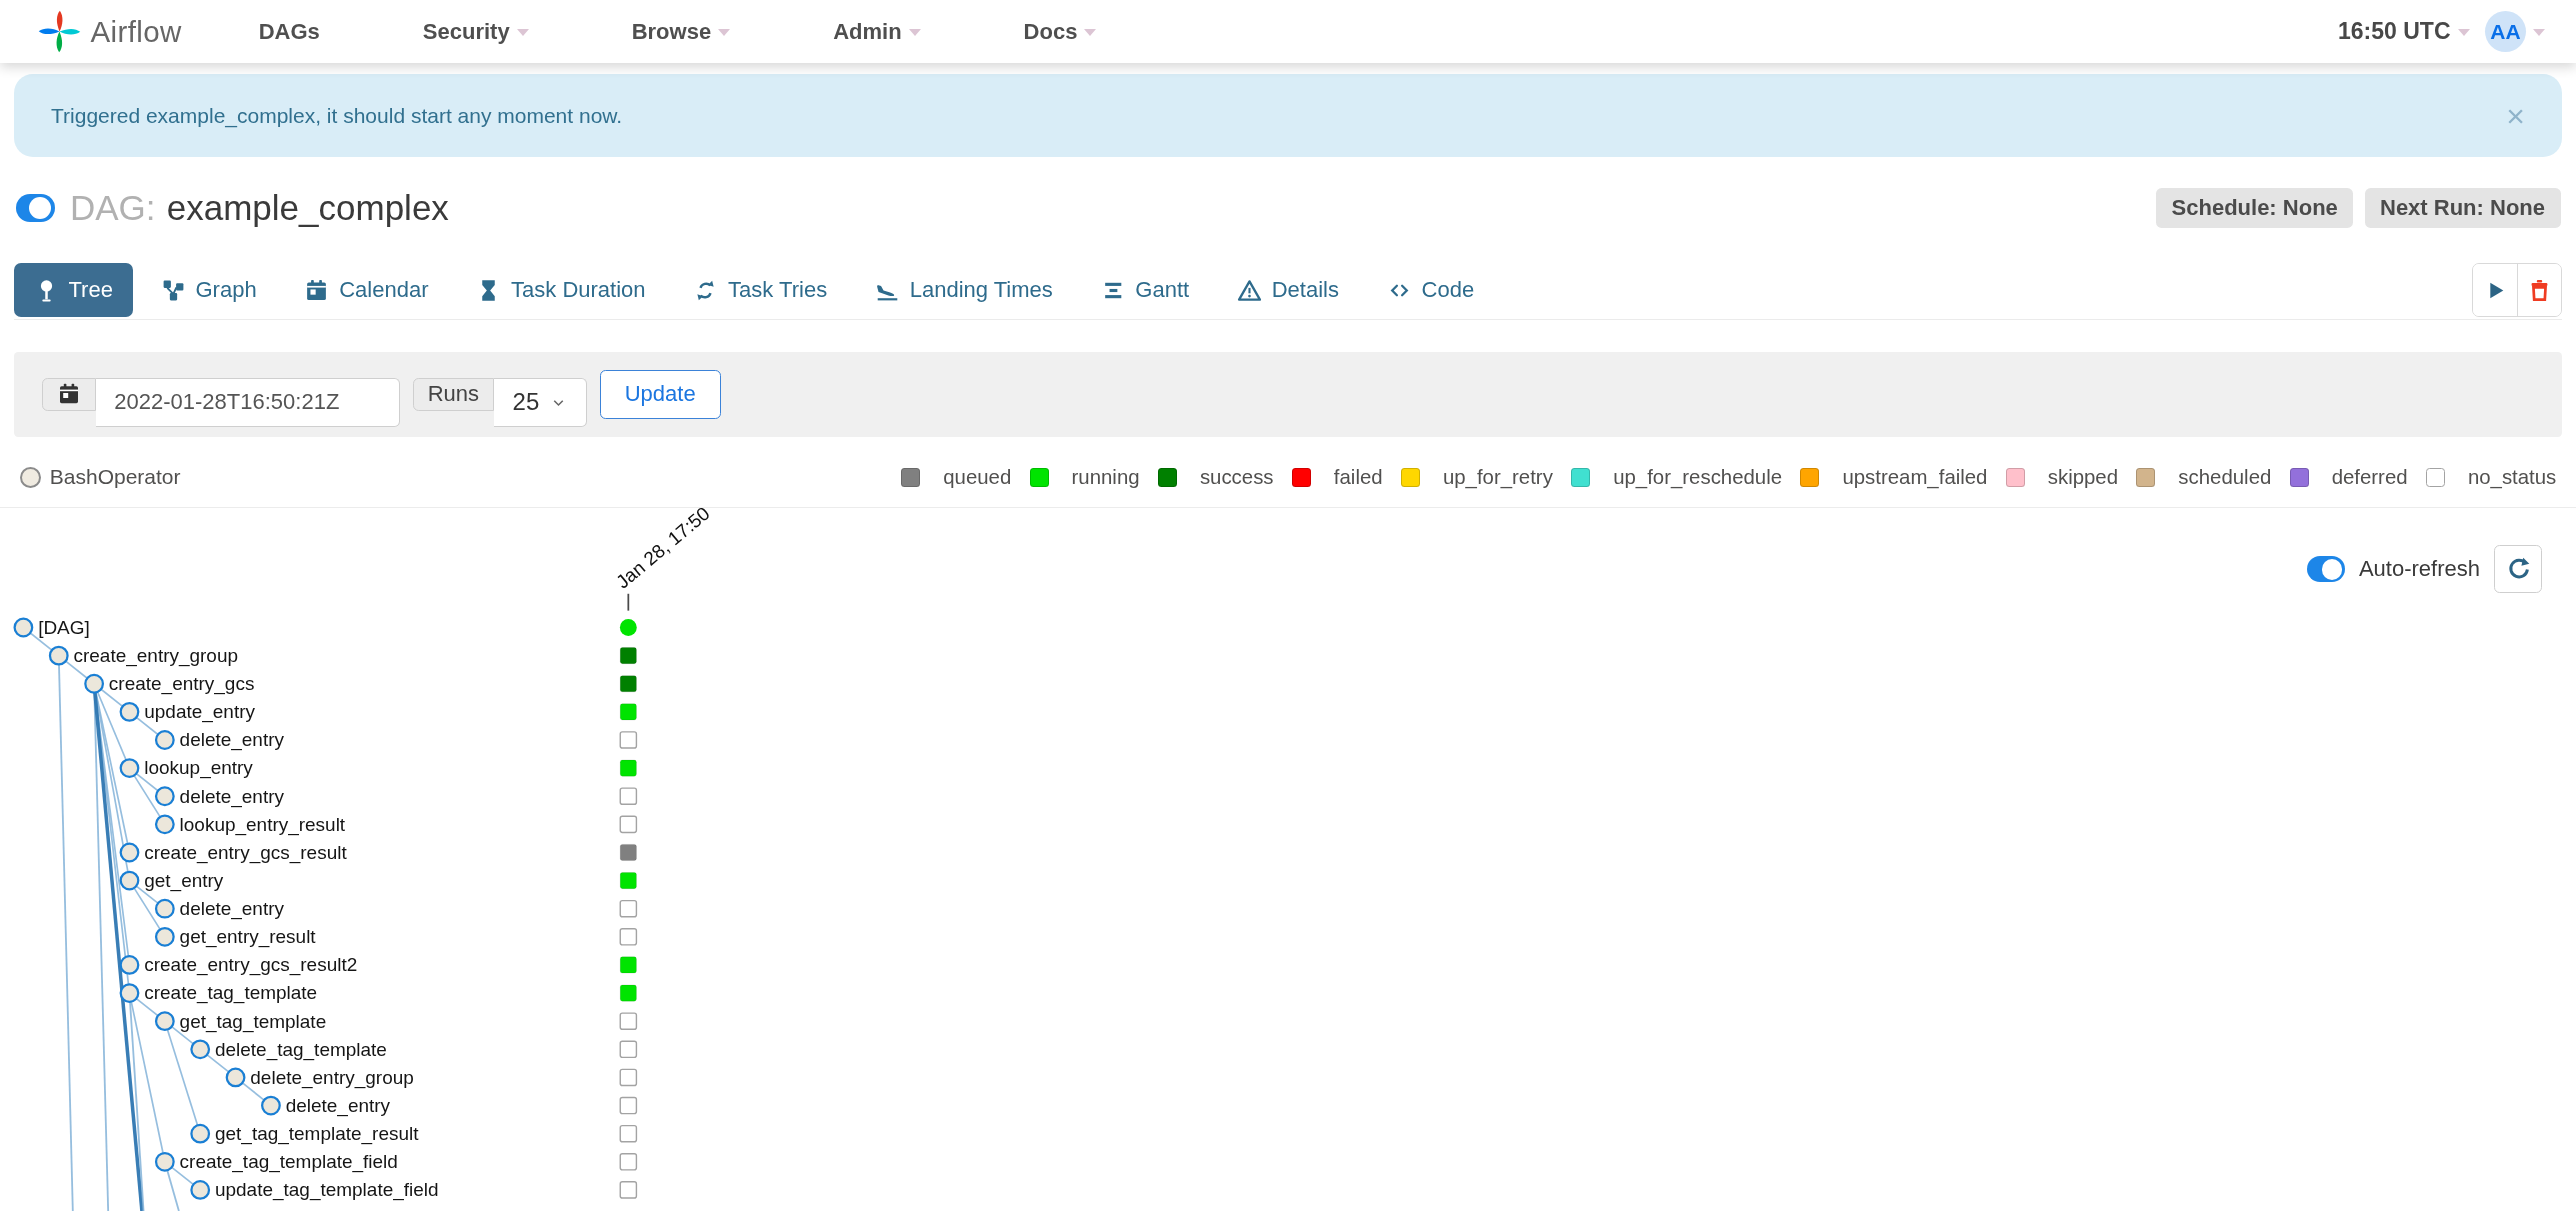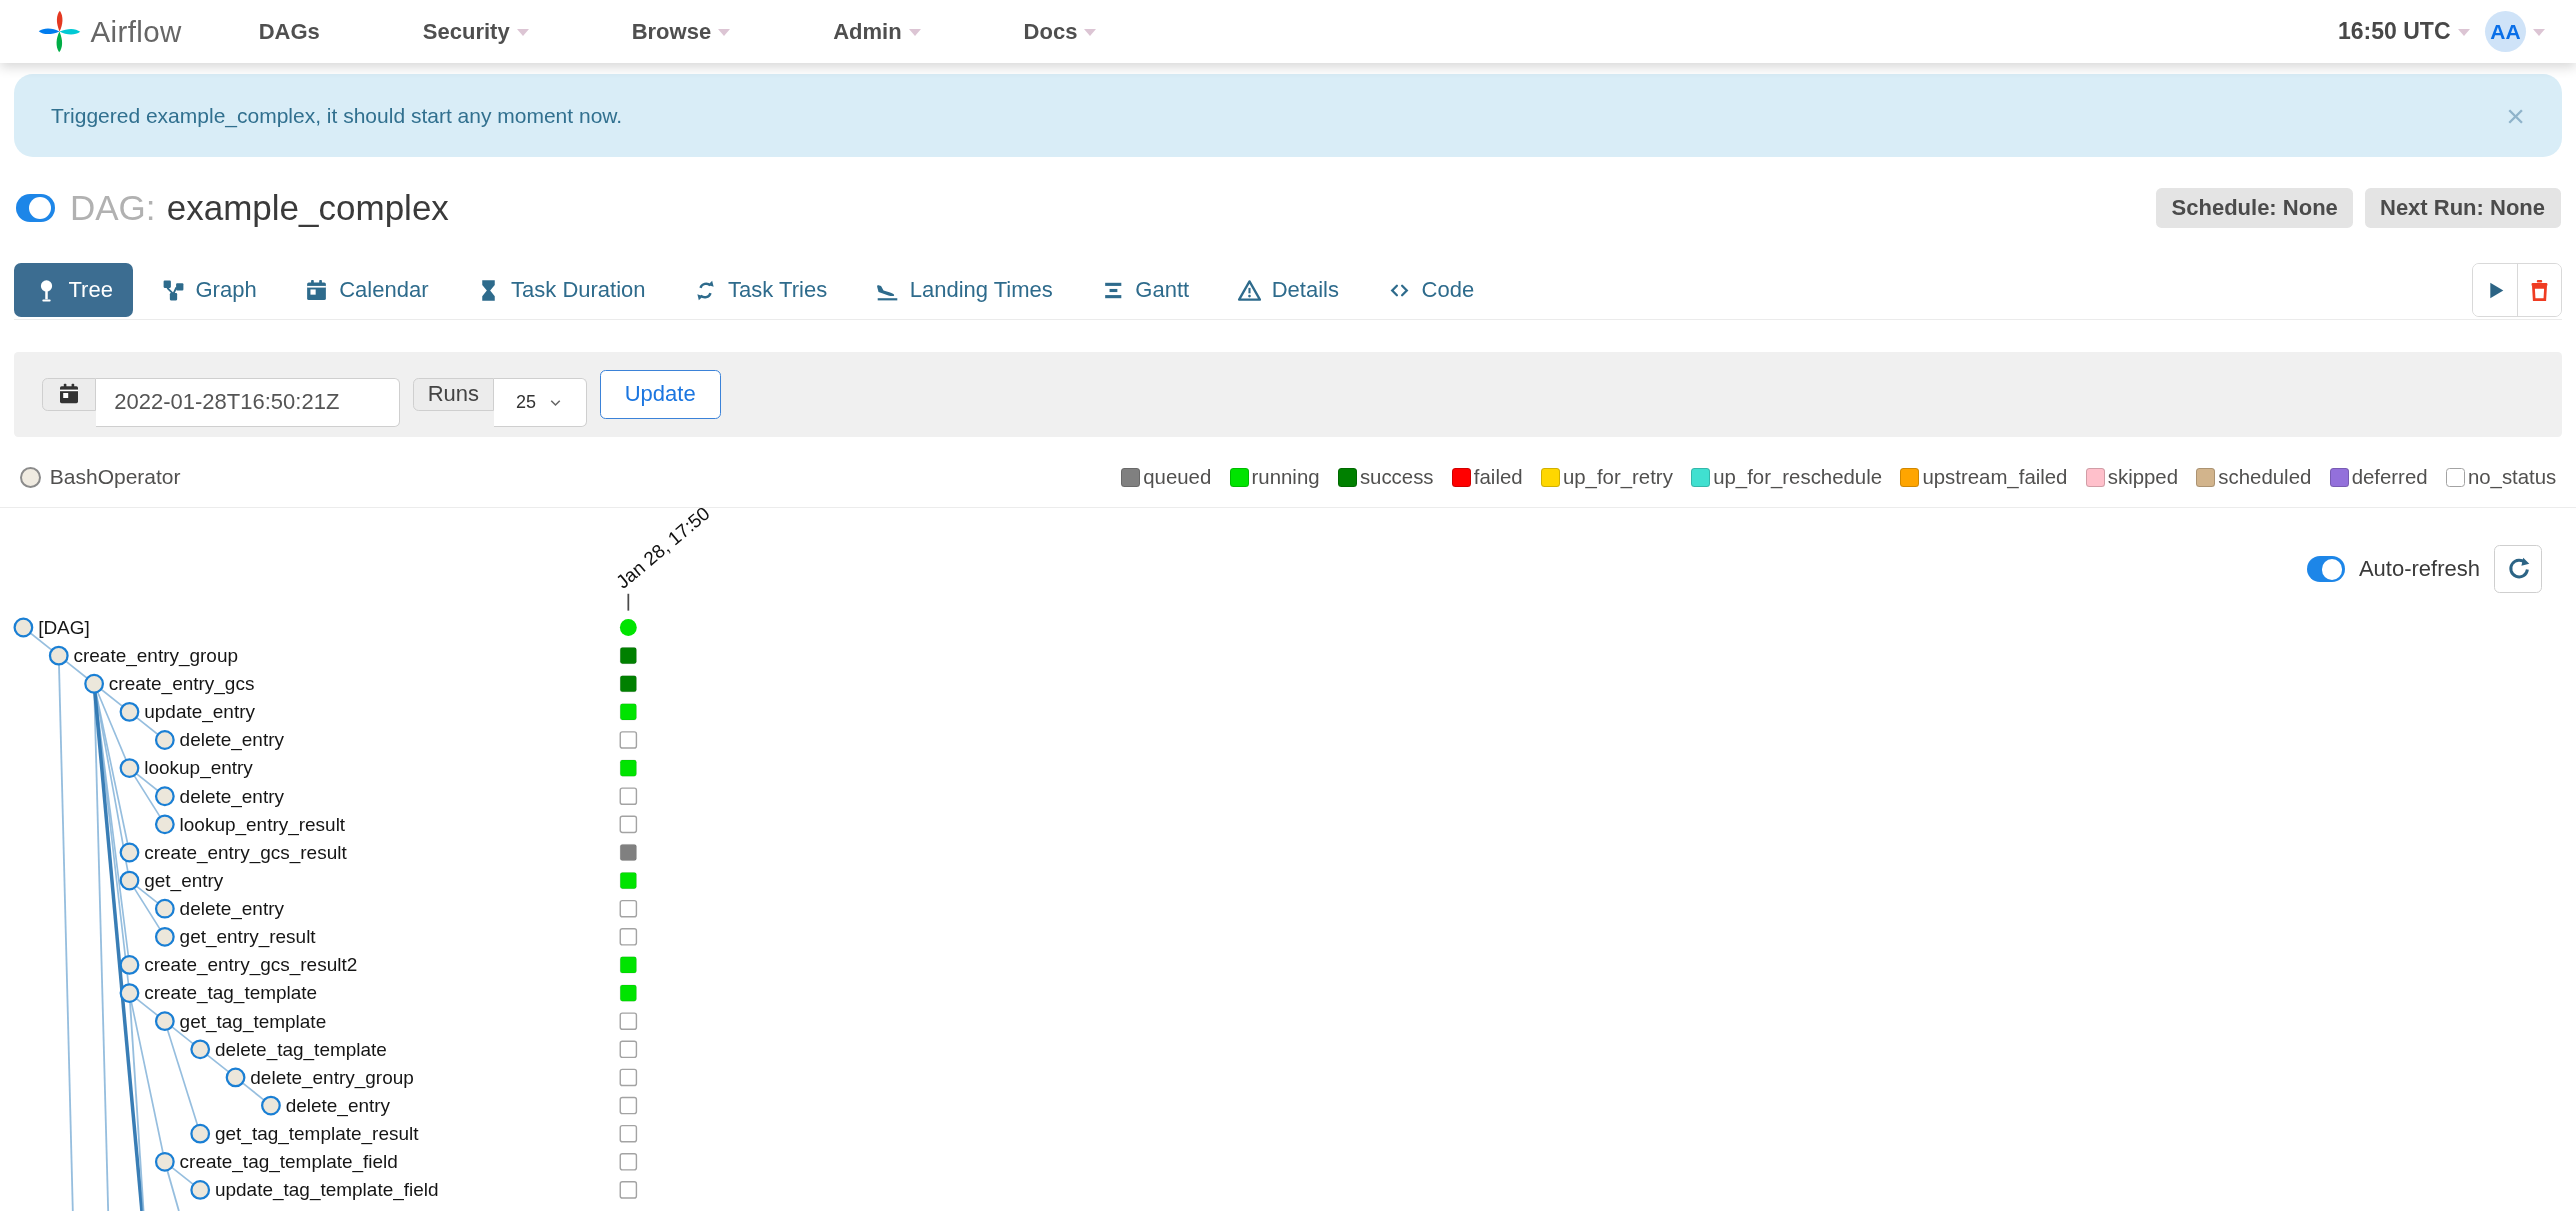--- a/index.html
+++ b/index.html
@@ -47,29 +47,29 @@
   
   .filter-bar{margin:32px 14px 0;background:#f0f0f0;border-radius:4.2px;padding:18.3px 28px;display:flex;
     align-items:center;gap:12.7px;}
   .input-group{display:flex;height:33px;}
   .addon{background:#ececec;border:1.4px solid #cfcfcf;border-radius:5.6px 0 0 5.6px;display:flex;
     align-items:center;padding:0 14px;color:#444;font-size:22px;}
   .date-input{width:304px;height:49px;border:1.4px solid #cfcfcf;border-left:none;border-radius:0 5.6px 5.6px 0;
     font-size:22px;color:#555;padding:0 18.3px;font-family:inherit;outline:none;}
   .select{width:93px;height:49px;background:#fff;border:1.4px solid #cfcfcf;border-left:none;
     border-radius:0 5.6px 5.6px 0;display:flex;align-items:center;justify-content:center;gap:11.2px;
-    font-size:18px;color:#333;cursor:pointer;}
+    font-size:24px;color:#333;cursor:pointer;}
   .update-btn{height:49px;padding:0 24px;font-size:22px;color:#1b76e0;background:#fff;
     border:1.4px solid #3b82d8;border-radius:5.6px;font-family:inherit;cursor:pointer;}
   
   .legend-row{display:flex;align-items:center;margin:28px 0 0;padding:0 19.7px 18.3px;border-bottom:1.4px solid #ececec;}
   .operator{display:flex;align-items:center;gap:9.1px;font-size:21px;color:#51504f;}
   .op-circle{width:21px;height:21px;border-radius:50%;background:#f0ebe1;border:2.1px solid #8b8b8b;flex:none;}
   .statuses{margin-left:auto;display:flex;gap:18.3px;align-items:center;}
-  .status-item{display:flex;align-items:center;gap:3px;font-size:20.4px;color:#51504f;}
+  .status-item{display:flex;align-items:center;gap:23px;font-size:20.4px;color:#51504f;}
   .st-square{width:19px;height:19px;border-radius:3.5px;flex:none;}
   
   .tree-section{position:relative;height:703px;}
   #tree-svg{position:absolute;top:0;left:0;}
   .autorefresh{position:absolute;top:37px;right:34px;display:flex;align-items:center;gap:14px;}
   .ar-toggle{width:38px;height:26px;border-radius:13.4px;background:#1d86e8;position:relative;
     display:inline-block;cursor:pointer;}
   .ar-toggle .knob{position:absolute;top:2.8px;right:2.8px;width:20.4px;height:20.4px;background:#fff;border-radius:50%;}
   .ar-label{font-size:22px;color:#3a3a3a;}
   .refresh-btn{width:48px;height:48px;background:#fff;border:1.4px solid #cfcfcf;border-radius:5.6px;

